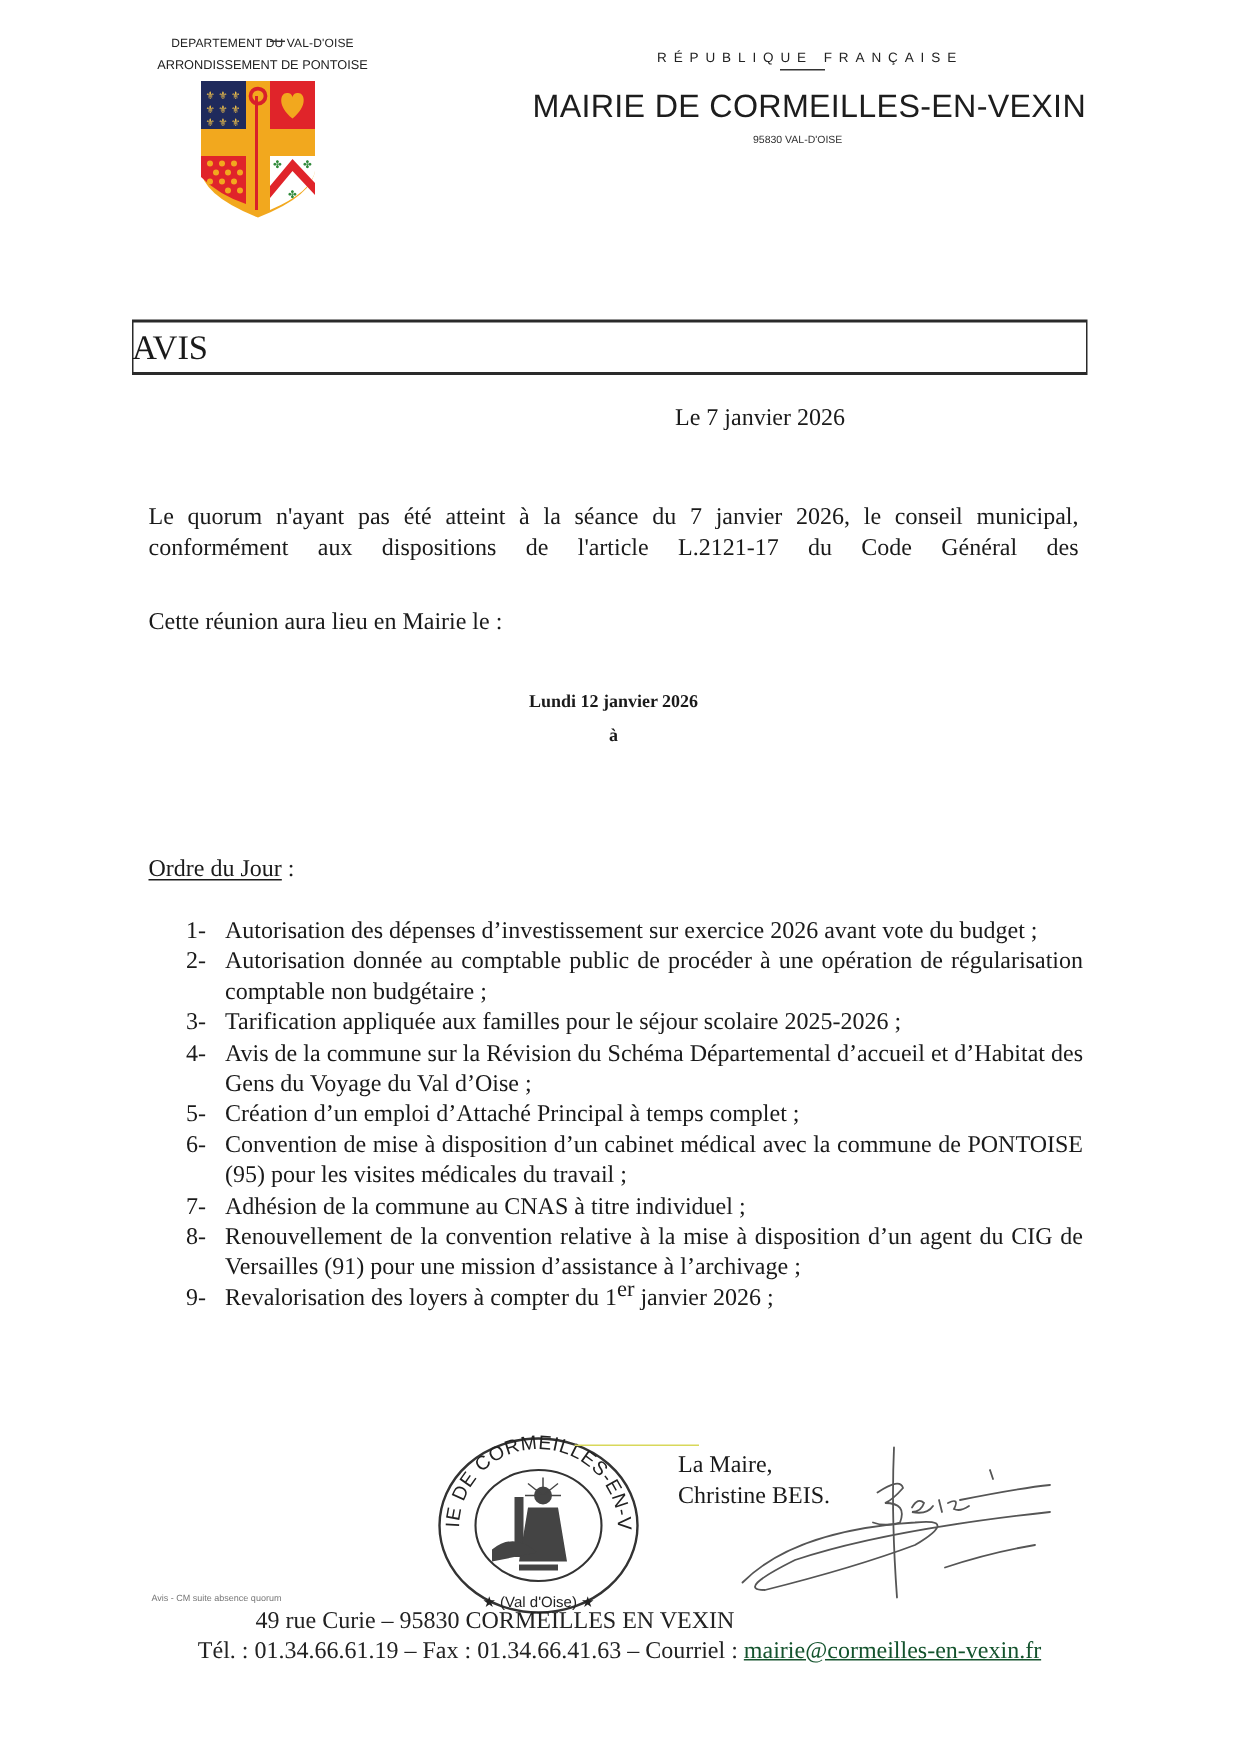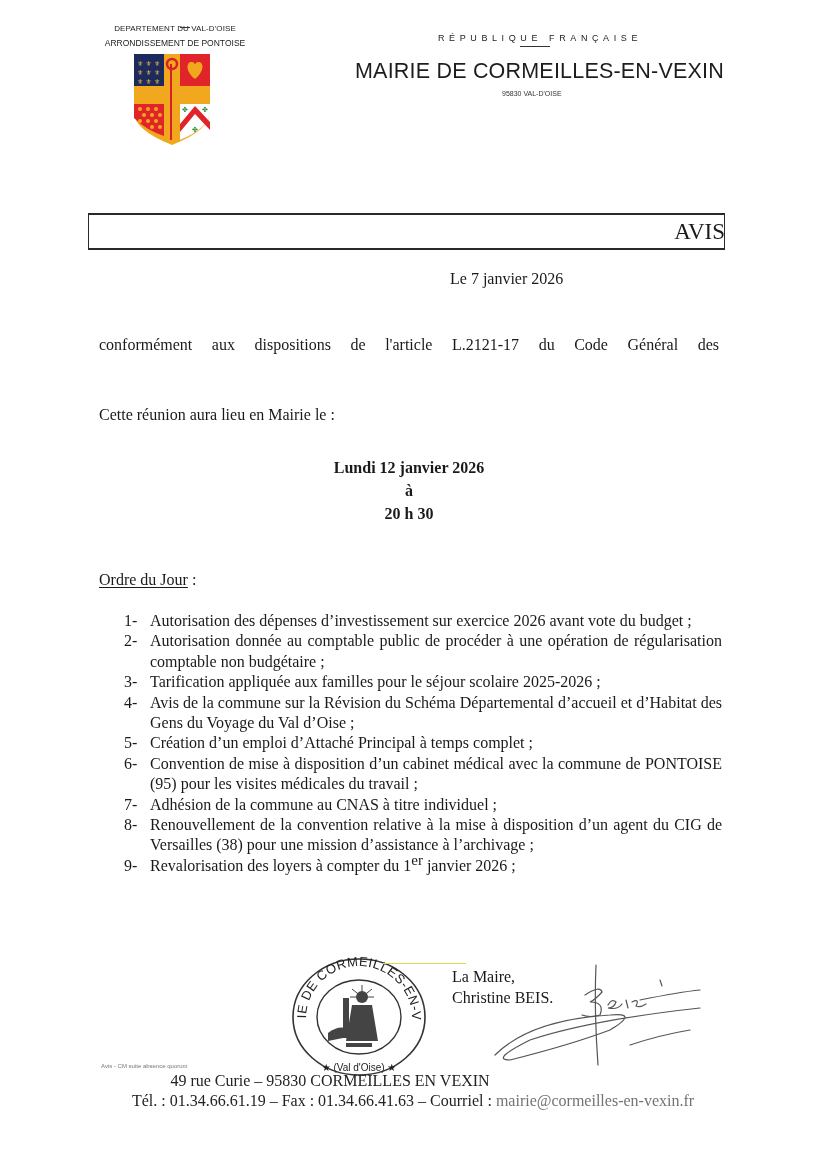--- a/index.html
+++ b/index.html
@@ -14,30 +14,30 @@
   .crest { left:132px; top:52px; width:80px; height:95px; }
 
   
   .rep { left:438px; top:33px; font-size:9px; letter-spacing:4.6px; color:#222; }
   .rep-line { left:520px; top:46px; width:30px; height:1px; background:#333; }
   .mairie { left:355px; top:59px; font-size:21.5px; color:#1d1d1d; letter-spacing:0.2px; }
   .cp { left:502px; top:90px; font-size:7px; color:#333; }
 
   
   .avis-box { left:88px; top:213px; width:637px; height:37px; border:2px solid #2a2a2a; border-left-width:1.5px; border-right-width:1.5px; box-sizing:border-box; }
-  .avis-title { left:88px; top:219px; width:637px; text-align:right; font-size:23px; color:#1a1a1a; }
+  .avis-title { left:88px; top:219px; width:637px; text-align:left; font-size:23px; color:#1a1a1a; }
 
   .date { left:450px; top:270px; font-size:16px; }
 
   .para { left:99px; top:334px; width:620px; font-size:16px; line-height:21px; text-align:justify; }
   .para-line { display:block; text-align:justify; text-align-last:justify; }
   .para-line.end { text-align-last:left; }
   .reunion { left:99px; top:406px; font-size:16px; }
 
-  .meeting { left:99px; top:456px; width:620px; text-align:center; font-weight:bold; font-size:16px; line-height:23px; }
+  .meeting { left:99px; top:456px; width:620px; text-align:center; font-weight:bold; font-size:12px; line-height:23px; }
 
   .ordre { left:99px; top:571px; font-size:16px; }
   .ordre u { text-decoration:underline; text-underline-offset:2px;text-align:right; }
 
   .agenda { left:124px; top:611px; width:598px; font-size:16px; line-height:20.4px; margin:0; padding:0; list-style:none; }
   .agenda li { position:relative; padding-left:26px; }
   .agenda li .num { position:absolute; left:0; top:0; }
   .agenda li.ten .num { left:0; }
   .agenda li .txt { display:block; text-align:justify; }
   sup { font-size:15px; line-height:0; }
@@ -45,21 +45,21 @@
   
   .seal { left:288px; top:953px; width:142px; height:124px; }
   .yellow-line { left:383px; top:963px; width:83px; height:1px; background:#d8d85a; }
   .sig-title { left:452px; top:966px; font-size:16px; line-height:21px; }
   .signature { left:490px; top:960px; width:215px; height:110px; }
 
   .smallnote { left:101px; top:1063px; font-size:6px; color:#777; }
 
   .footer1 { left:0; width:660px; top:1072px; text-align:center; font-size:16px; color:#222; }
   .footer2 { left:0; width:826px; top:1092px; text-align:center; font-size:16px; color:#222; }
-  .footer2 a { color:#737373; }
+  .footer2 a { color:#14532d; text-decoration:underline; }
 </style>
 </head>
 <body>
 
 <div class="abs sans dept">DEPARTEMENT DU VAL-D'OISE</div>
 <div class="abs dash"></div>
 <div class="abs sans arr">ARRONDISSEMENT DE PONTOISE</div>
 
 <svg class="abs crest" viewBox="0 0 80 95">
   <path d="M2 2 H78 V60 Q78 78 40 93 Q2 78 2 60 Z" fill="#f2a81e"></path>
@@ -100,28 +100,28 @@
 <div class="abs rep-line"></div>
 <div class="abs sans mairie">MAIRIE DE CORMEILLES-EN-VEXIN</div>
 <div class="abs sans cp">95830 VAL-D'OISE</div>
 
 <div class="abs avis-box"></div>
 <div class="abs avis-title">AVIS</div>
 
 <div class="abs date">Le 7 janvier 2026</div>
 
 <div class="abs para">
+  <span class="para-line">Le quorum n'ayant pas été atteint à la séance du 7 janvier 2026, le conseil municipal,</span>
   <span class="para-line">conformément aux dispositions de l'article L.2121-17 du Code Général des</span>
 </div>
 <div class="abs reunion">Cette réunion aura lieu en Mairie le :</div>
 
 <div class="abs meeting">
   <div>Lundi 12 janvier 2026</div>
   <div>à</div>
-  <div>20 h 30</div>
 </div>
 
 <div class="abs ordre"><u>Ordre du Jour</u><span> :</span></div>
 
 <ul class="abs agenda">
   <li>
       <span class="num">1-</span>
       <span class="txt">Autorisation des dépenses d’investissement sur exercice 2026 avant vote du budget ;</span>
     </li>
   <li>
@@ -143,21 +143,21 @@
   <li>
       <span class="num">6-</span>
       <span class="txt">Convention de mise à disposition d’un cabinet médical avec la commune de PONTOISE (95) pour les visites médicales du travail ;</span>
     </li>
   <li>
       <span class="num">7-</span>
       <span class="txt">Adhésion de la commune au CNAS à titre individuel ;</span>
     </li>
   <li>
       <span class="num">8-</span>
-      <span class="txt">Renouvellement de la convention relative à la mise à disposition d’un agent du CIG de Versailles (38) pour une mission d’assistance à l’archivage ;</span>
+      <span class="txt">Renouvellement de la convention relative à la mise à disposition d’un agent du CIG de Versailles (91) pour une mission d’assistance à l’archivage ;</span>
     </li>
   <li>
       <span class="num">9-</span>
       <span class="txt"><span>Revalorisation des loyers à compter du 1</span><sup>er</sup><span> janvier 2026 ;</span></span>
     </li>
 </ul>
 
 <svg class="abs seal" viewBox="0 0 142 124">
   <defs>
     <path id="arcTop" d="M18 66 A53 53 0 0 1 124 66"></path>

